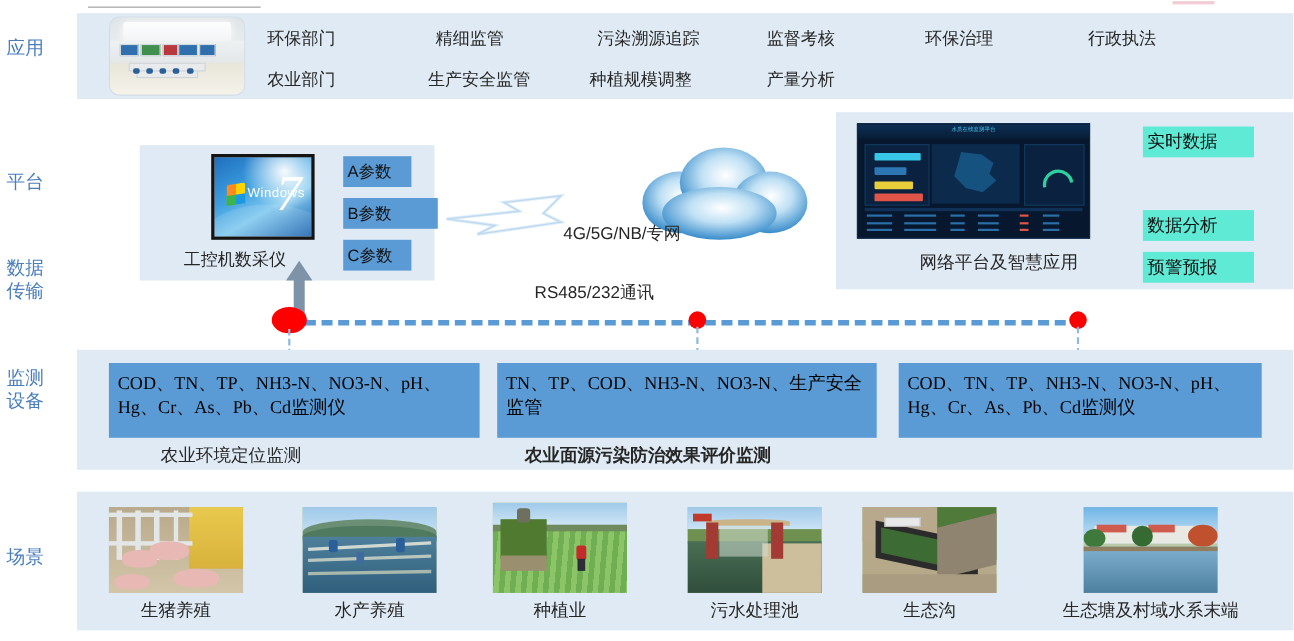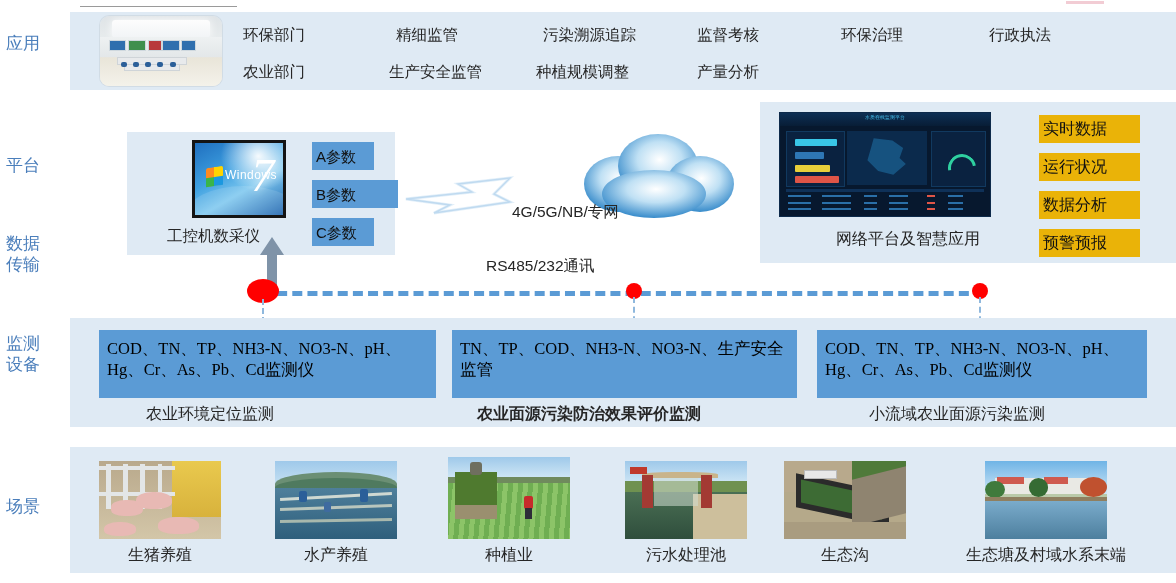--- a/index.html
+++ b/index.html
@@ -100,21 +100,21 @@
   .dbar{position:absolute;border-radius:1px;}
   .dmap{position:absolute;background:#0b2a4c;}
   .dmap:after{content:"";position:absolute;left:22%;top:14%;width:56%;height:70%;
     background:#16527f;clip-path:polygon(20% 0,62% 6%,86% 26%,78% 52%,92% 68%,64% 96%,30% 86%,6% 58%,14% 26%);}
   .dring{position:absolute;border:3px solid #2fd0a0;border-radius:50%;
     border-right-color:transparent;border-bottom-color:transparent;transform:rotate(35deg);}
   .drow{position:absolute;height:3px;background:#0f3158;}
   .dcell{position:absolute;height:2px;background:#2a6fa8;}
 
   
-  .rbtn{position:absolute;background:#eab308;color:#111;font-size:16px;
+  .rbtn{position:absolute;background:#5eead4;color:#111;font-size:16px;
     display:flex;align-items:center;padding-left:4px;box-sizing:border-box;}
 
   
   .bus{position:absolute;height:0;border-top:5px dashed #5b9bd5;}
   .dot{position:absolute;background:#ff0000;border-radius:50%;}
   .drop{position:absolute;width:0;border-left:2px dashed #8fb8dd;}
   .uparrow{position:absolute;}
 
   
   .mbox{
@@ -266,21 +266,20 @@
     <div class="dcell" style="left:4%;top:92%;width:11%;"></div>
     <div class="dcell" style="left:20%;top:92%;width:14%;"></div>
     <div class="dcell" style="left:40%;top:92%;width:6%;"></div>
     <div class="dcell" style="left:52%;top:92%;width:9%;"></div>
     <div class="dcell" style="left:70%;top:92%;width:4%;background:#e05547;"></div>
     <div class="dcell" style="left:80%;top:92%;width:7%;"></div>
   </div>
   <div class="cap" style="left:836px;top:229px;font-size:16px;">网络平台及智慧应用</div>
 
   <div class="rbtn" style="left:1039px;top:115px;width:101px;height:28px;">实时数据</div>
-  <div class="rbtn" style="left:1039px;top:153px;width:101px;height:28px;">运行状况</div>
   <div class="rbtn" style="left:1039px;top:191px;width:101px;height:28px;">数据分析</div>
   <div class="rbtn" style="left:1039px;top:229px;width:101px;height:28px;">预警预报</div>
 
   <div class="netlabel" style="left:486px;top:256px;">RS485/232通讯</div>
 
   <div class="bus" style="left:262px;top:291px;width:722px;"></div>
 
   <div class="dot" style="left:247px;top:279px;width:32px;height:24px;"></div>
   <div class="dot" style="left:626px;top:283px;width:16px;height:16px;"></div>
   <div class="dot" style="left:972px;top:283px;width:16px;height:16px;"></div>
@@ -291,21 +290,20 @@
 
   <div class="panel" style="left:70px;top:318px;width:1106px;height:109px;"></div>
 
   <div class="mbox" style="left:99px;top:330px;width:337px;height:68px;">COD、TN、TP、NH3-N、NO3-N、pH、Hg、Cr、As、Pb、Cd监测仪</div>
   <div class="mcap" style="left:146px;top:404px;">农业环境定位监测</div>
 
   <div class="mbox" style="left:452px;top:330px;width:345px;height:68px;">TN、TP、COD、NH3-N、NO3-N、生产安全监管</div>
   <div class="mcap" style="left:477px;top:404px;font-weight:bold;">农业面源污染防治效果评价监测</div>
 
   <div class="mbox" style="left:817px;top:330px;width:330px;height:68px;">COD、TN、TP、NH3-N、NO3-N、pH、Hg、Cr、As、Pb、Cd监测仪</div>
-  <div class="mcap" style="left:869px;top:404px;">小流域农业面源污染监测</div>
 
   <div class="panel" style="left:70px;top:447px;width:1106px;height:126px;"></div>
 
   <div class="scene-img" style="left:99px;top:461px;width:122px;height:78px;">
     <div class="ground"></div>
     <div style="position:absolute;left:60%;top:0;width:40%;height:72%;background:linear-gradient(#e9c94e,#d8b23c);"></div>
     <div class="rail" style="left:0;top:6%;width:62%;height:5%;"></div>
     <div class="rail" style="left:0;top:40%;width:62%;height:5%;"></div>
     <div class="rail" style="left:6%;top:4%;width:4%;height:58%;"></div>
     <div class="rail" style="left:20%;top:4%;width:4%;height:58%;"></div>

